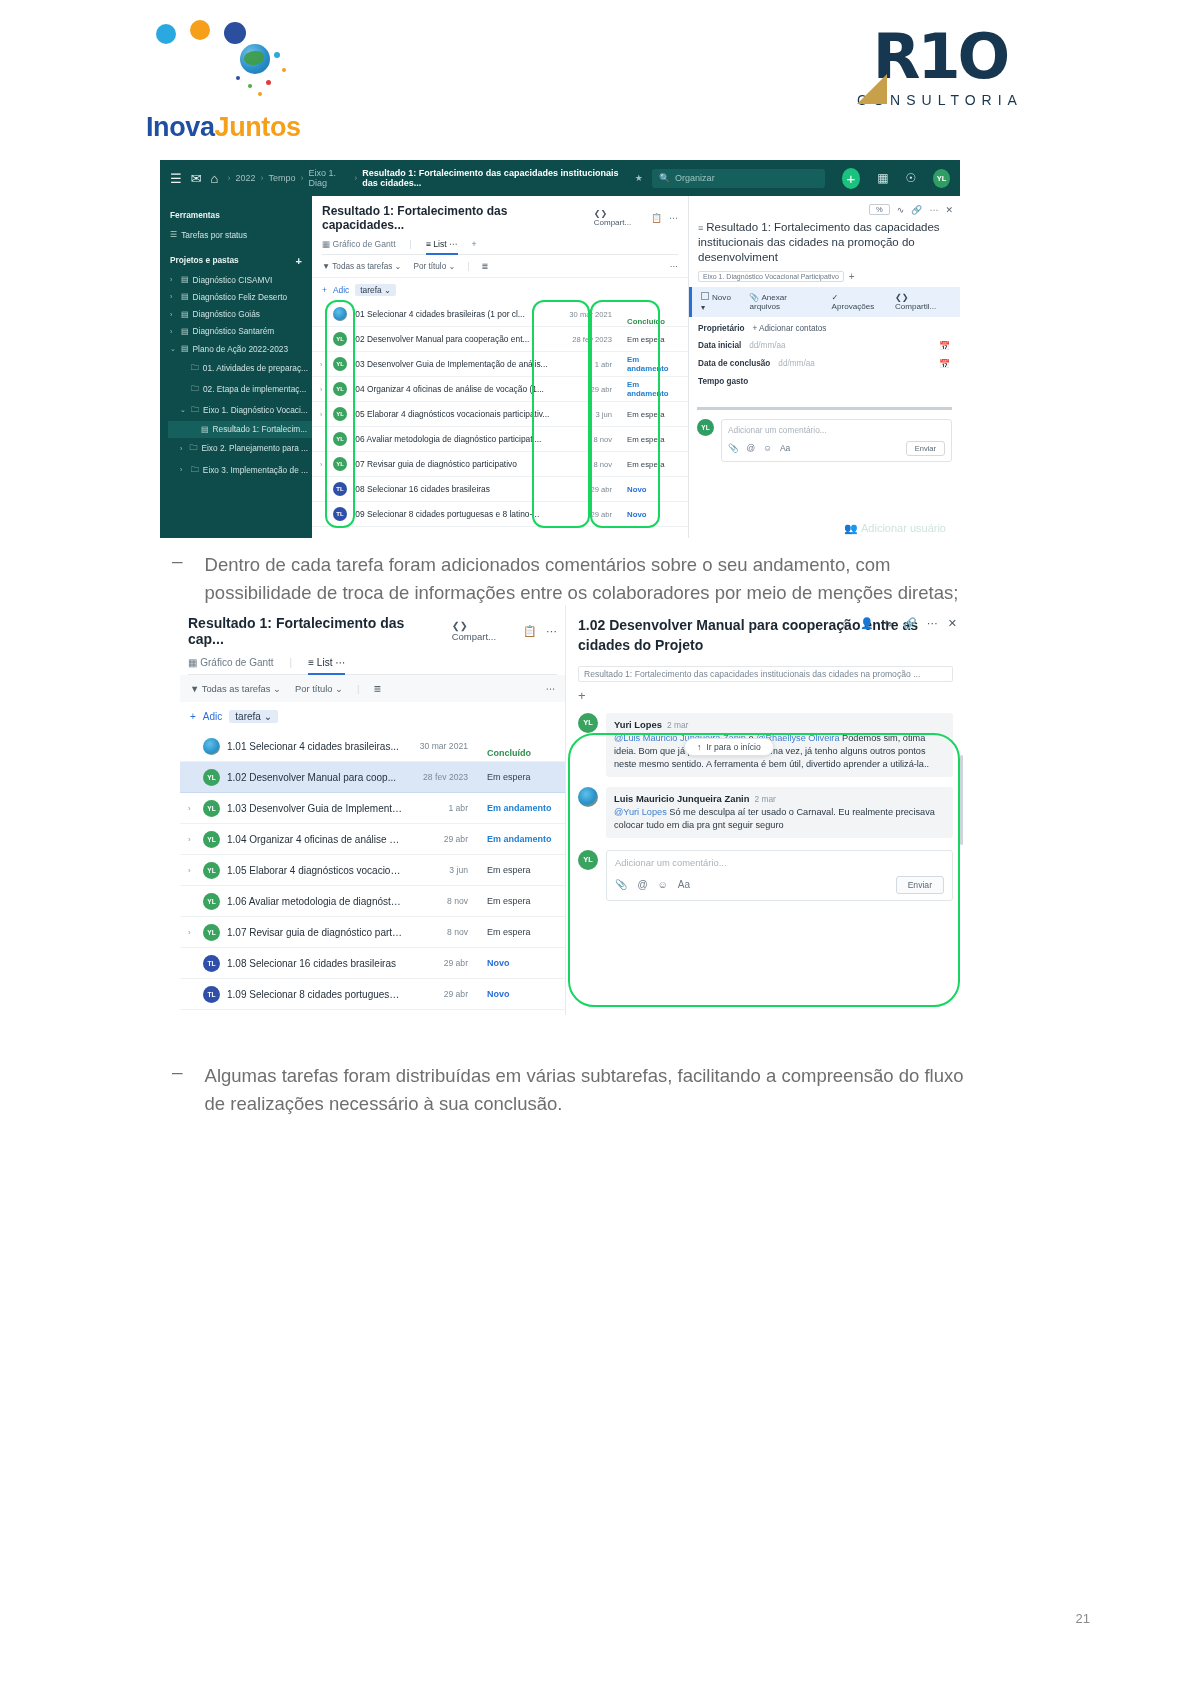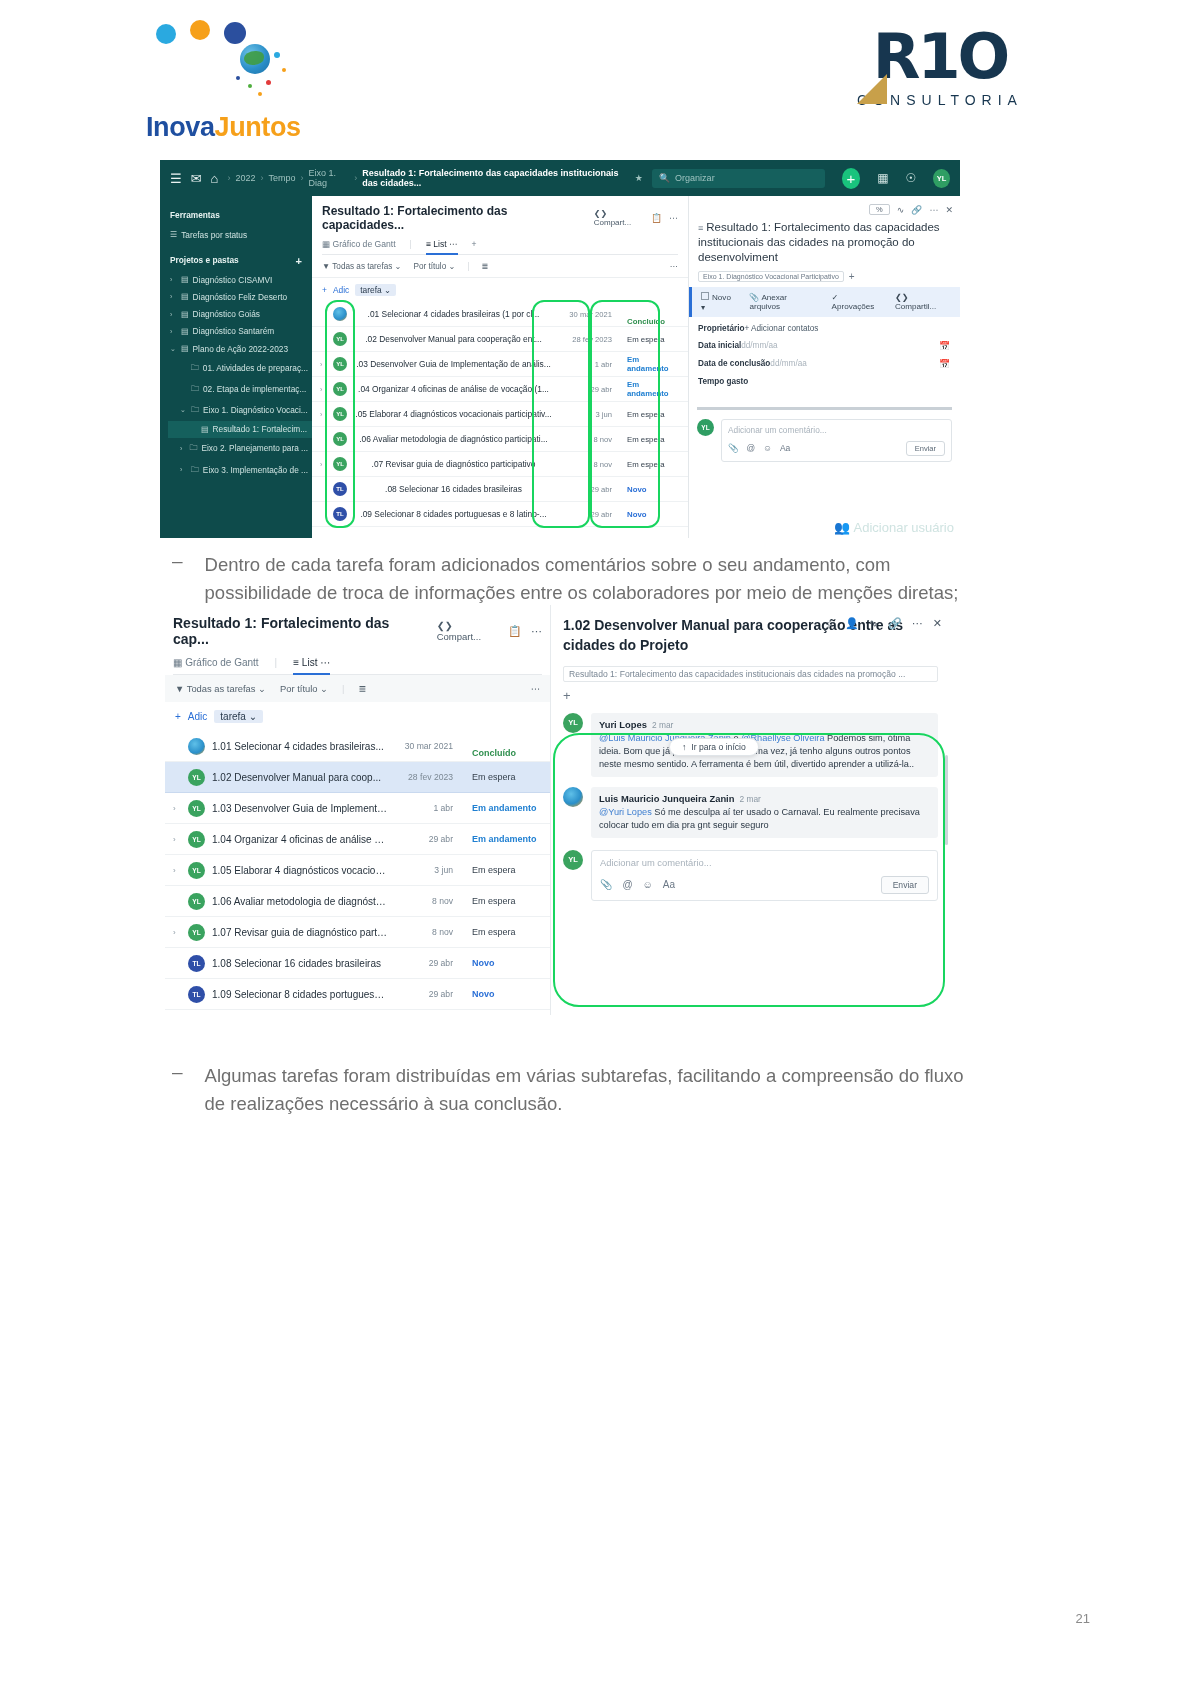--- a/index.html
+++ b/index.html
@@ -91,59 +91,59 @@
   .sc1-add .pill { background:#e3ebf7; color:#2a3b4d; border-radius:2px; padding:1px 5px; }
 
   .sc1-row { display:flex; align-items:center; gap:6px; height:25px; padding:0 8px;
      border-bottom:1px solid #eef1f3; font-size:8.4px; color:#25313c; }
   .sc1-row .exp { width:7px; color:#8b99a5; font-size:7px; }
   .sc1-row .av { width:14px; height:14px; border-radius:50%; display:flex; align-items:center;
      justify-content:center; color:#fff; font-size:6px; font-weight:bold; flex:none; }
   .av-g { background:#3aa35f; }
   .av-b { background:#2f4fa8; }
   .av-logo { background:radial-gradient(circle at 40% 35%,#5fc0e8,#2a8fc9 60%,#f6a01a 100%); }
-  .sc1-row .nm { flex:1; white-space:nowrap; overflow:hidden; text-overflow:ellipsis;text-align:center; }
+  .sc1-row .nm { flex:1; white-space:nowrap; overflow:hidden; text-overflow:ellipsis; }
   .sc1-row .dt { width:52px; text-align:right; color:#7b8894; font-size:7.6px; }
   .sc1-row .st { width:62px; padding-left:9px; font-size:7.8px; }
   .st-con { color:#2f8f4e; font-weight:bold;margin-top:14px; }
   .st-esp { color:#36424e; }
   .st-and { color:#1f7fd1; font-weight:bold; }
   .st-nov { color:#2a6fd6; font-weight:bold; }
 
   .sc1-detail { width:272px; background:#fff; border-left:1px solid #e3e7ea; position:relative; }
   .sc1-dhead { padding:8px 9px 5px 9px; }
   .sc1-dtitle { font-size:11.5px; color:#2d3a46; line-height:1.32;margin-top:16px; }
   .sc1-dtitle .bullet { font-size:9px; color:#6a7886; margin-right:3px; }
   .sc1-dicons { position:absolute; right:7px; top:8px; display:flex; gap:7px; align-items:center;
      color:#5b6875; font-size:9px; }
   .sc1-dicons .pct { border:1px solid #c6ccd2; border-radius:2px; padding:0 6px; font-size:7.5px; color:#5b6875; }
   .sc1-dcrumb { margin-top:5px; display:flex; align-items:center; gap:5px; }
   .sc1-dcrumb .cb { border:1px solid #d7dde2; border-radius:2px; font-size:7px; color:#6b7886; padding:1px 4px; }
   .sc1-dtabs { display:flex; align-items:center; gap:13px; font-size:8.1px; color:#3c4a57;
      background:#e8f0fb; padding:5px 9px; border-left:3px solid #2a6fd6; }
   .sc1-dtabs .chk { width:8px; height:8px; border:1px solid #8d9aa6; display:inline-block; margin-right:3px; }
   .sc1-dfields { padding:7px 9px; font-size:8.2px; color:#2c3946; }
-  .sc1-dfields .f { display:flex; align-items:center; margin-bottom:8px; }
+  .sc1-dfields .f { display:flex; align-items:center; gap:8px; margin-bottom:8px; }
   .sc1-dfields .f .lb { font-weight:bold; }
   .sc1-dfields .f .ph { color:#a9b3bc; }
   .sc1-dfields .f .cal { margin-left:auto; font-size:9px; color:#5b6875; }
   .sc1-dcomment { margin:6px 8px; border-top:3px solid #c9d0d6; padding-top:9px; display:flex; gap:7px; }
   .sc1-dcomment .box { flex:1; border:1px solid #dfe4e8; border-radius:3px; padding:5px 6px; }
   .sc1-dcomment .ph { color:#a9b3bc; font-size:8.3px; }
   .sc1-dcomment .tools { margin-top:6px; display:flex; gap:8px; color:#6b7886; font-size:8.5px;
      align-items:center; }
   .sc1-dcomment .send { margin-left:auto; border:1px solid #d3d9de; border-radius:3px; font-size:7.5px;
      color:#5b6875; padding:2px 8px; }
-  .sc1-footer { position:absolute; right:6px; bottom:3px; color:#cfe3e1; font-size:13px; }
+  .sc1-footer { position:absolute; right:14px; bottom:3px; color:#cfe3e1; font-size:11px; }
 
   
   .hl { position:absolute; border:2.5px solid #18d55f; border-radius:12px; pointer-events:none; }
 
   
-  #shot2 { left:165px; top:605px; width:785px; height:410px; background:#eab308; }
+  #shot2 { left:180px; top:605px; width:785px; height:410px; background:#eab308; }
   .sc2-left { position:absolute; left:0; top:0; width:385px; height:410px; background:#fff; }
   .sc2-right { position:absolute; left:385px; top:0; width:400px; height:410px; background:#fff;
      border-left:1px solid #e6eaed; }
 
   .sc2-title { display:flex; align-items:center; gap:9px; padding:10px 8px 0 8px;
      font-size:14px; font-weight:bold; color:#1b2733; }
   .sc2-title .share { font-size:9.5px; color:#4a5a68; font-weight:normal; }
   .sc2-title .mini { font-size:11px; color:#4a5a68; font-weight:normal; }
   .sc2-tabs { display:flex; align-items:center; gap:16px; margin:10px 8px 0 8px; font-size:10px;
      color:#6b7a87; border-bottom:1px solid #e6e9ec; padding-bottom:6px; }

